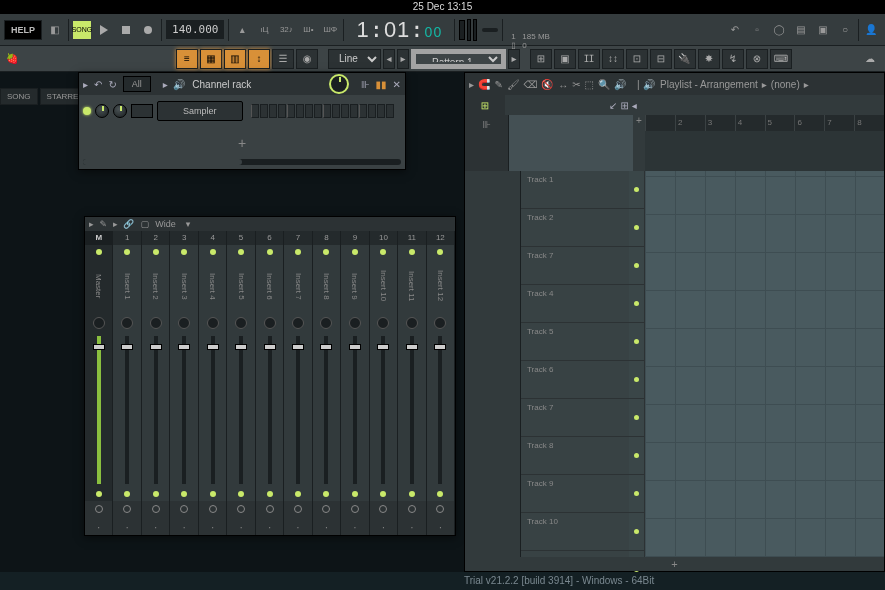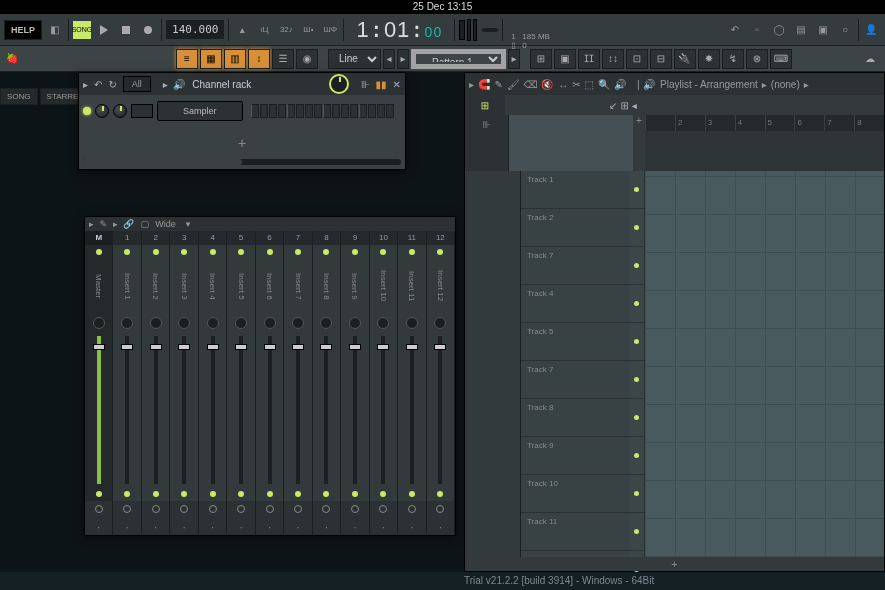--- a/index.html
+++ b/index.html
@@ -480,20 +480,21 @@
       <div class="pl-tick">8</div>
     </div>
   <div class="pl-tracks-wrap">
     <div class="pl-sidebar"></div>
     <div class="pl-trackcol" id="pl-tracks">
         <div class="pl-track-h">Track 1</div>
         <div class="pl-track-h">Track 2</div>
         <div class="pl-track-h">Track 7</div>
         <div class="pl-track-h">Track 4</div>
         <div class="pl-track-h">Track 5</div>
+        <div class="pl-track-h">Track 6</div>
         <div class="pl-track-h">Track 7</div>
         <div class="pl-track-h">Track 8</div>
         <div class="pl-track-h">Track 9</div>
         <div class="pl-track-h">Track 10</div>
         <div class="pl-track-h">Track 11</div>
       </div>
     <div class="pl-cell" id="pl-dots">
         <div class="dot"></div>
         <div class="dot"></div>
         <div class="dot"></div>

